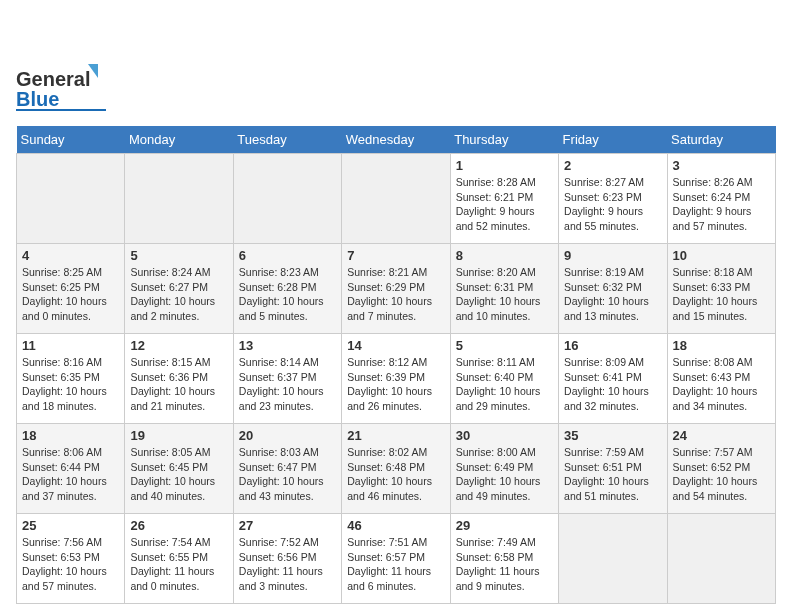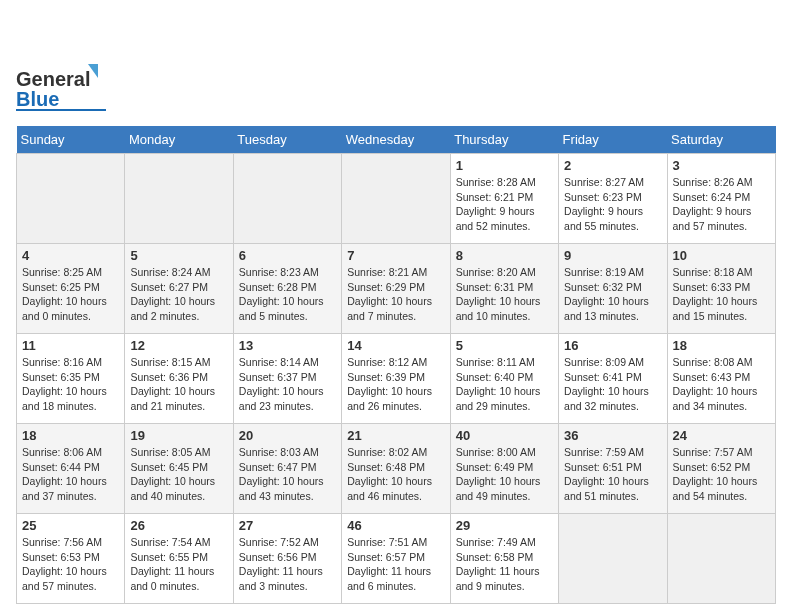--- a/index.html
+++ b/index.html
@@ -194,25 +194,25 @@
         </td>
         <td>
           <span class="day-num">20</span>
           <div class="day-info">Sunrise: 8:03 AM<br>Sunset: 6:47 PM<br>Daylight: 10 hours<br>and 43 minutes.</div>
         </td>
         <td>
           <span class="day-num">21</span>
           <div class="day-info">Sunrise: 8:02 AM<br>Sunset: 6:48 PM<br>Daylight: 10 hours<br>and 46 minutes.</div>
         </td>
         <td>
-          <span class="day-num">40</span>
+          <span class="day-num">30</span>
           <div class="day-info">Sunrise: 8:00 AM<br>Sunset: 6:49 PM<br>Daylight: 10 hours<br>and 49 minutes.</div>
         </td>
         <td>
-          <span class="day-num">36</span>
+          <span class="day-num">35</span>
           <div class="day-info">Sunrise: 7:59 AM<br>Sunset: 6:51 PM<br>Daylight: 10 hours<br>and 51 minutes.</div>
         </td>
         <td>
           <span class="day-num">24</span>
           <div class="day-info">Sunrise: 7:57 AM<br>Sunset: 6:52 PM<br>Daylight: 10 hours<br>and 54 minutes.</div>
         </td>
       </tr>
       <tr>
         <td>
           <span class="day-num">25</span>

